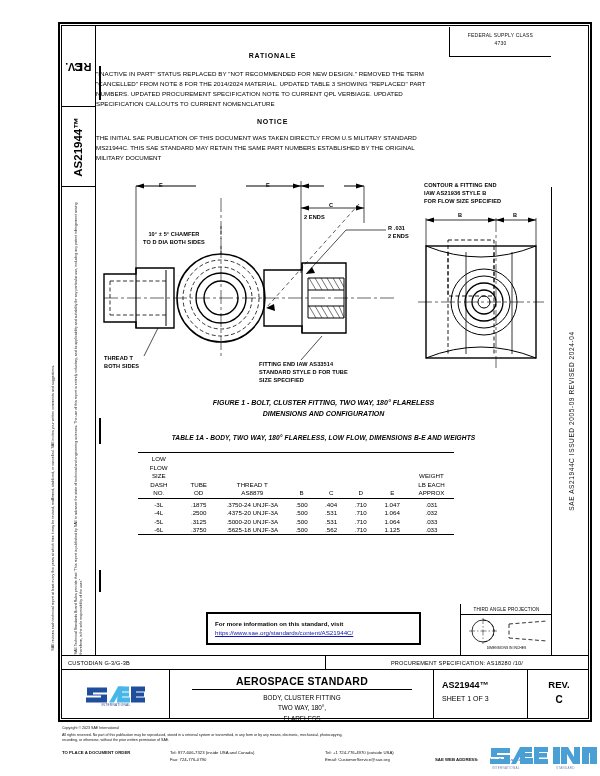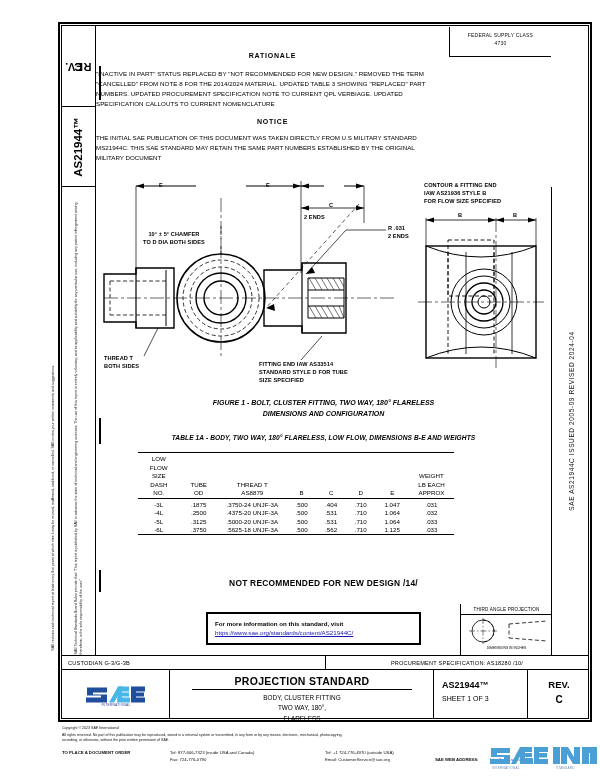--- a/index.html
+++ b/index.html
@@ -445,21 +445,20 @@
         <td>.710</td>
         <td>1.125</td>
         <td>.033</td>
       </tr>
       <tr class="rule-bot">
           <td colspan="8" style="height:2px;padding:0;"></td>
         </tr>
     </tbody>
   </table>
 
-  <div class="nrnd">NOT RECOMMENDED FOR NEW DESIGN /14/</div>
 
   <div class="infobox">
     <div class="l1">For more information on this standard, visit</div>
     <div class="l2">https://www.sae.org/standards/content/AS21944C/</div>
   </div>
 
   <div class="projbox">
     <div class="proj-title">THIRD ANGLE PROJECTION</div>
     <svg width="91" height="30" viewBox="0 0 91 30" style="position:absolute;left:0;top:12px;">
       <g stroke="#000" fill="none" stroke-width=".8">
@@ -487,21 +486,21 @@
         <path d="M4 10 L44 10 L44 20 L16 20 L16 24 L44 24 L44 40 L2 40 L2 30 L32 30 L32 26 L4 26 Z" fill="#1f4e9c"></path>
         <path d="M48 40 L66 8 L76 8 L58 40 Z" fill="#49b6e8"></path>
         <path d="M66 8 L88 8 L88 18 L74 18 L74 40 L64 40 Z" fill="#49b6e8"></path>
         <rect x="74" y="20" width="14" height="8" fill="#49b6e8"></rect>
         <rect x="74" y="30" width="16" height="10" fill="#49b6e8"></rect>
         <path d="M92 8 L120 8 L120 18 L102 18 L102 20 L118 20 L118 28 L102 28 L102 30 L120 30 L120 40 L92 40 Z" fill="#1f4e9c"></path>
       </svg>
       <div class="sae-sub">INTERNATIONAL</div>
     </div>
     <div class="tb-c2">
-      <div class="as-title">PROJECTION STANDARD</div>
+      <div class="as-title">AEROSPACE STANDARD</div>
       <div class="as-sub">
         <span>BODY, CLUSTER FITTING</span><br>
         <span>TWO WAY, 180°,</span><br>
         <span>FLARELESS</span>
       </div>
     </div>
     <div class="tb-c3">
       <div class="tb-doc">AS21944™</div>
       <div class="tb-sheet">SHEET 1 OF 3</div>
     </div>

